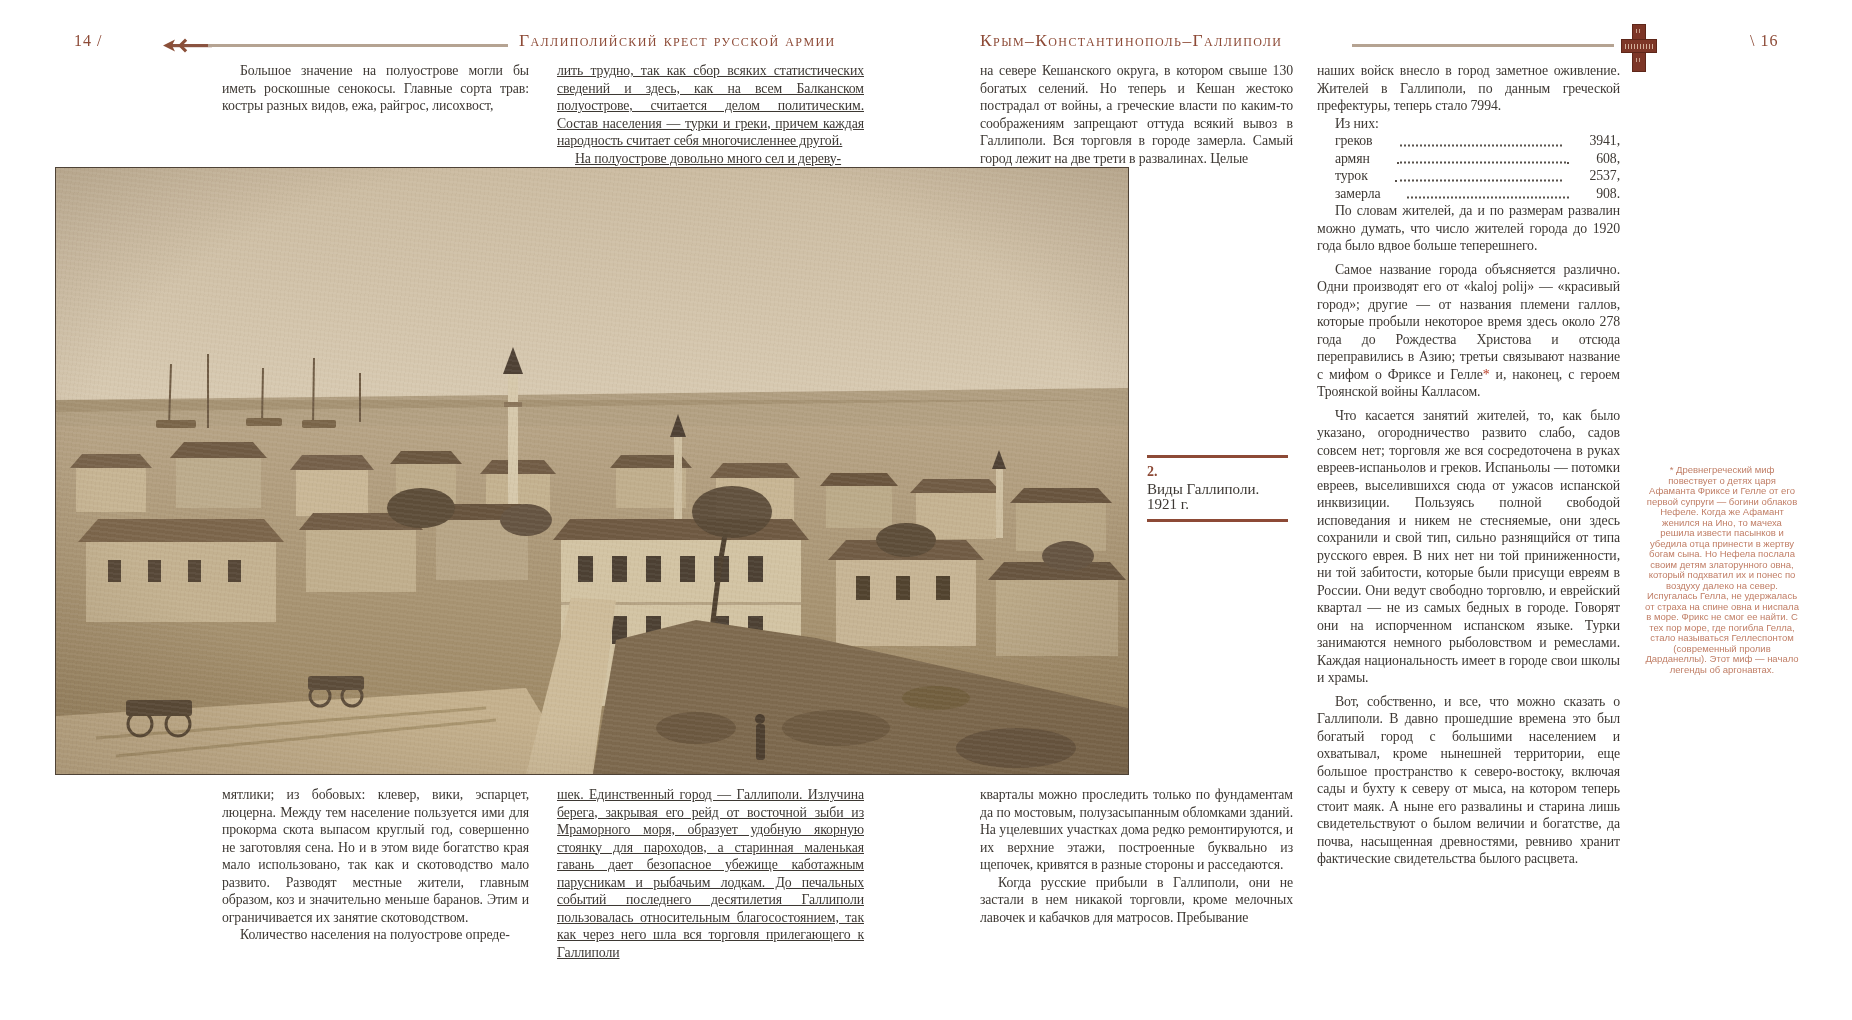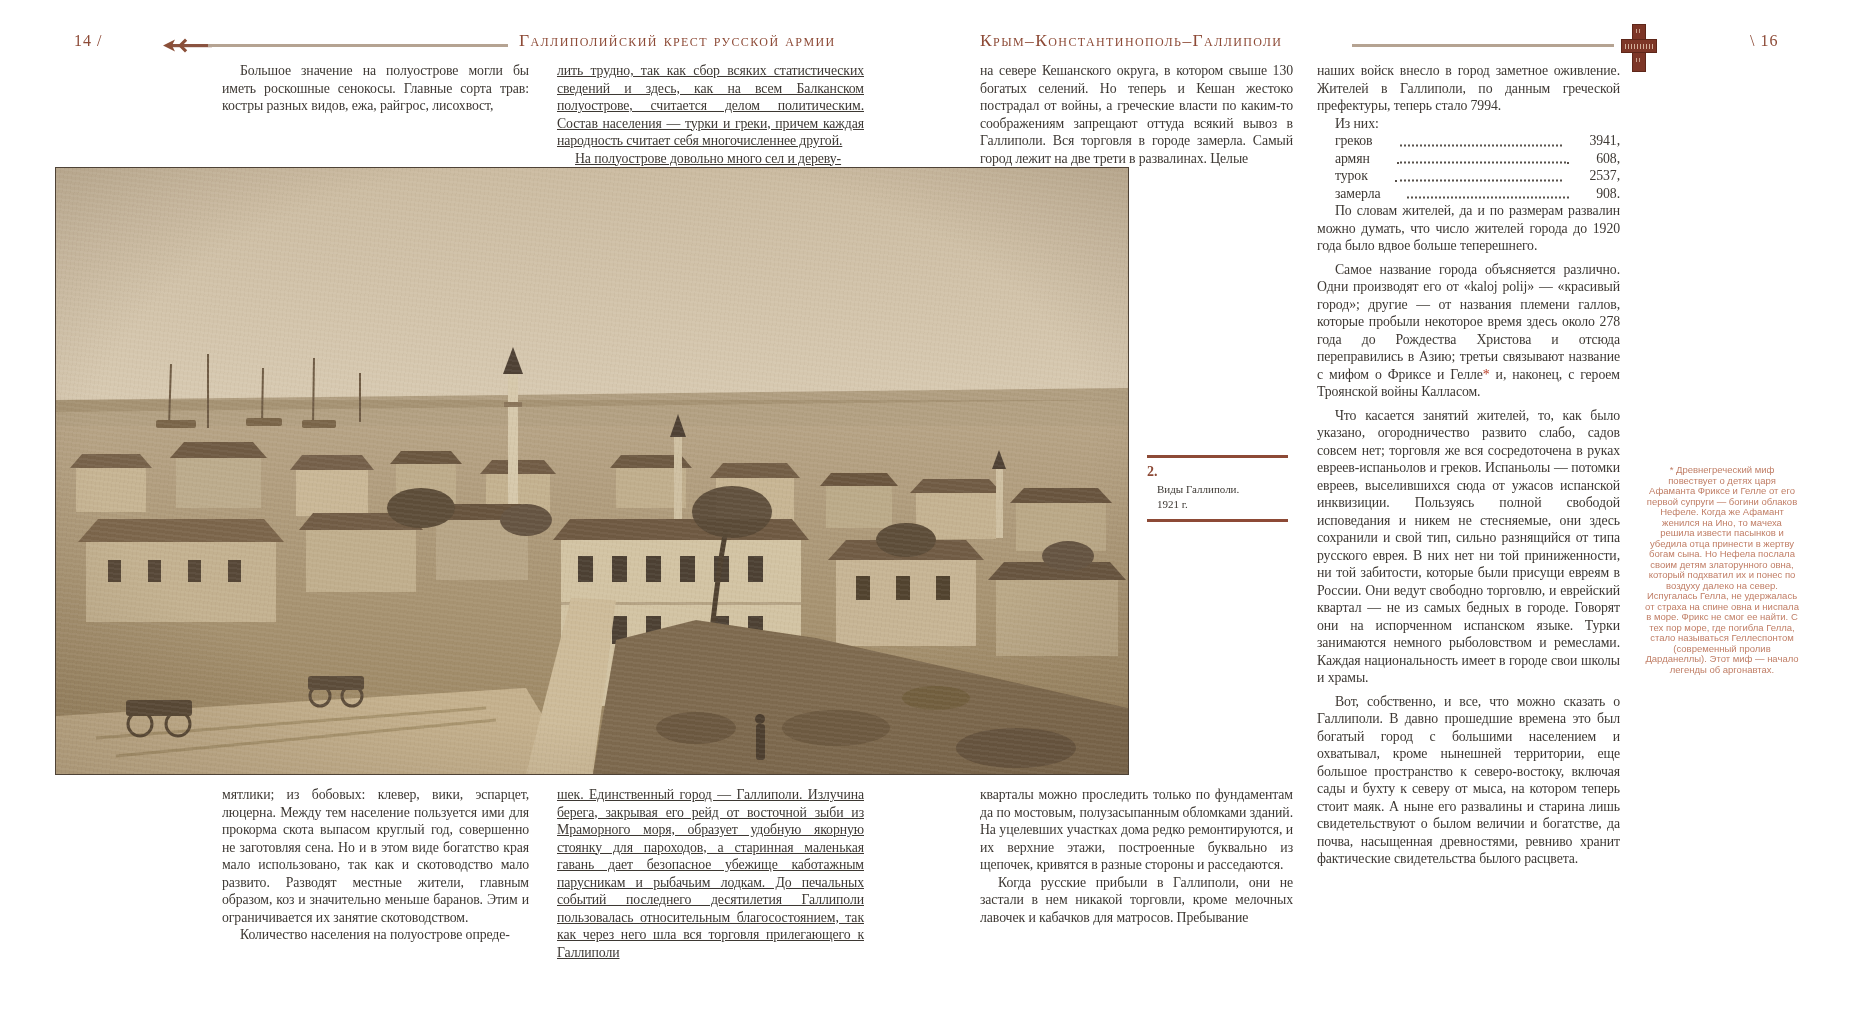--- a/index.html
+++ b/index.html
@@ -70,21 +70,21 @@
   .grain{
     position:absolute;inset:0;pointer-events:none;opacity:.18;
     background:
       repeating-linear-gradient(7deg,rgba(255,255,255,.25) 0 2px,transparent 2px 5px),
       repeating-linear-gradient(96deg,rgba(80,60,40,.20) 0 1px,transparent 1px 4px);
   }
   
   .caption{position:absolute;left:1147px;top:455px;width:141px;}
   .cap-rule{height:3px;background:#8d4a36;}
   .cap-num{font-size:14px;font-weight:bold;color:#8d4a36;margin:6px 0 2px;}
-  .cap-line{font-size:11px;line-height:14.5px;color:#3d3833;margin-left:10px;}
+  .cap-line{font-size:15px;line-height:14.5px;color:#3d3833;}
   .caption .cap-rule.bot{margin-top:8px;}
   
   .footnote{
     position:absolute;left:1645px;top:449px;width:154px;
     font-family:"Liberation Sans","DejaVu Sans",sans-serif;
     font-size:9.5px;line-height:10.5px;color:#c07e66;text-align:center;margin-top:16px;
   }
 </style>
 </head>
 <body>

